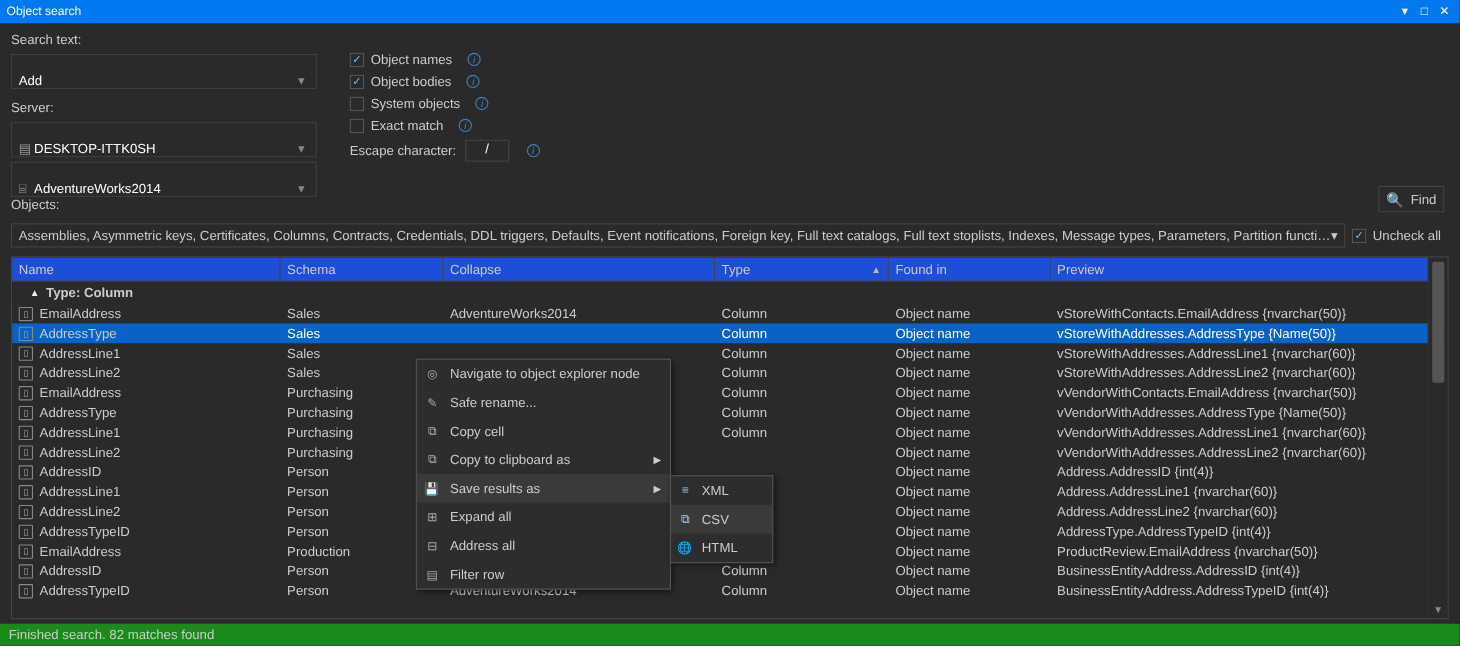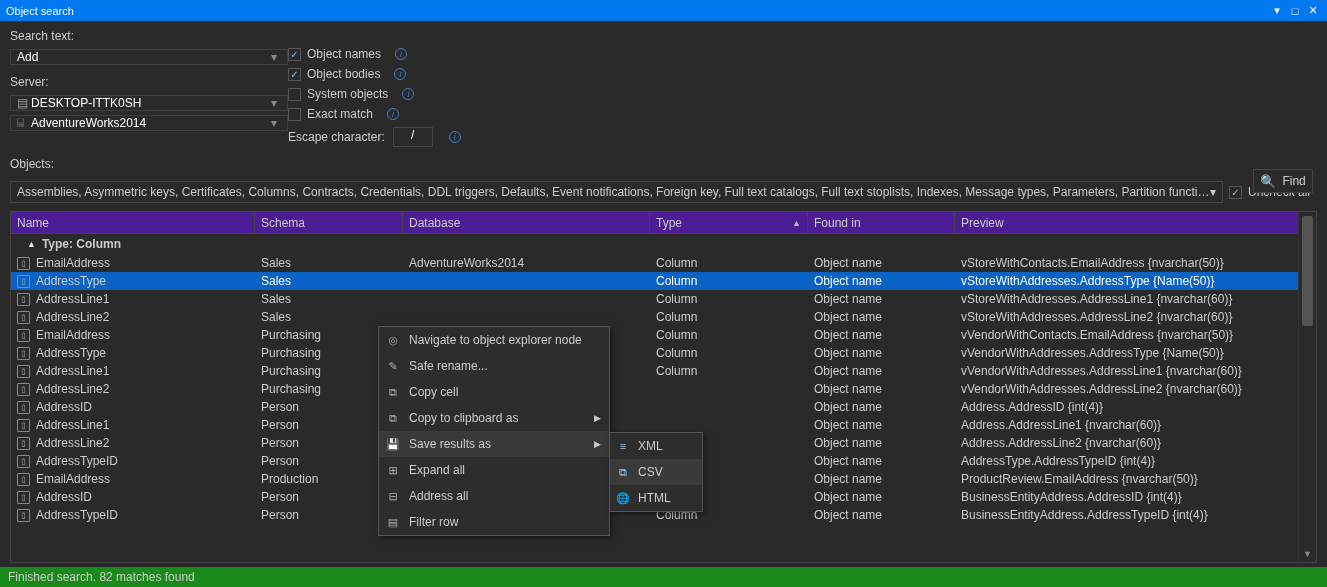--- a/index.html
+++ b/index.html
@@ -1,42 +1,42 @@
 <!DOCTYPE html>
 <html><head>
 <meta charset="utf-8">
 <style>
 *{box-sizing:border-box;margin:0;padding:0;font-family:"Segoe UI",Tahoma,sans-serif;font-size:12px;color:#ccc;user-select:none}
 body{background:#2a2a2a;width:1327px;height:587px;overflow:hidden;display:flex;flex-direction:column}
 .titlebar{height:21px;background:#0078f0;display:flex;align-items:center;padding:0 6px;color:#fff}
 .titlebar .title{flex:1;font-size:11px;color:#fff}
 .titlebar .win-btn{width:16px;height:16px;margin-left:2px;display:flex;align-items:center;justify-content:center;color:#fff;font-size:11px;cursor:pointer}
 .content{flex:1;display:flex;flex-direction:column;padding:8px 10px 4px 10px;position:relative}
-.search-top{display:flex;align-items:flex-start}
+.search-top{display:flex;gap:30px;align-items:flex-start}
 .left-col{width:278px;display:flex;flex-direction:column;gap:4px}
 .label{color:#ccc;margin-bottom:2px}
-.dropdown{height:16px;border:1px solid #3f3f3f;background:#2a2a2a;display:flex;align-items:center;padding:0 6px;position:relative}
+.dropdown{height:32px;border:1px solid #3f3f3f;background:#2a2a2a;display:flex;align-items:flex-end;padding:0 6px;position:relative}
 .dropdown .dd-text{flex:1;color:#fff}
 .dropdown .dd-icon{width:14px;color:#999}
 .dropdown .caret{width:14px;text-align:center;color:#888}
 .mid-col{display:flex;flex-direction:column;gap:6px;padding-top:18px}
 .chk-row{display:flex;align-items:center;gap:6px}
 .chk{width:13px;height:13px;border:1px solid #555;display:flex;align-items:center;justify-content:center;font-size:10px;color:#4aa3ff;background:#2a2a2a}
 .chk.checked::before{content:"✓";color:#74c0ff}
 .info-icon{width:12px;height:12px;border:1px solid #3d7fc4;border-radius:50%;display:flex;align-items:center;justify-content:center;font-size:9px;color:#3d7fc4;font-style:italic;margin-left:8px}
 .esc-row{display:flex;align-items:center;gap:8px}
 .esc-input{width:40px;height:20px;border:1px solid #444;background:#2a2a2a;padding:0 4px;text-align:center;color:#fff}
 .find-btn{position:absolute;right:14px;top:148px;height:24px;width:60px;border:1px solid #444;background:#2a2a2a;display:flex;align-items:center;justify-content:center;gap:6px;color:#fff;cursor:pointer}
 .find-btn .mag{font-size:13px}
 .objects-row{display:flex;align-items:center;gap:6px;margin-top:8px}
 .objects-input{flex:1;height:22px;border:1px solid #444;background:#2a2a2a;padding:0 6px;display:flex;align-items:center;color:#ccc;overflow:hidden;white-space:nowrap}
 .objects-input .ellipsis{flex:1;overflow:hidden;text-overflow:ellipsis}
 .uncheck{display:flex;align-items:center;gap:6px;width:88px}
 .grid-wrap{flex:1;border:1px solid #444;margin-top:8px;position:relative;overflow:hidden;display:flex;flex-direction:column}
-.grid-header{height:22px;background:#4c1d95;border-bottom:1px solid #444;display:flex}
+.grid-header{height:22px;background:#1d4ed8;border-bottom:1px solid #444;display:flex}
 .col{border-right:1px solid #444;padding:0 6px;display:flex;align-items:center}
 .col.name{width:244px}
 .col.schema{width:148px}
 .col.db{width:247px}
 .col.type{width:158px}
 .col.type .sort{margin-left:auto;font-size:9px;color:#bbb}
 .col.found{width:147px}
 .col.preview{flex:1}
 .grid-body{flex:1;overflow:hidden;position:relative}
 .grp-row{height:20px;background:#2a2a2a;display:flex;align-items:center;padding-left:16px;color:#2f8fe8;font-weight:600;gap:6px}
@@ -60,21 +60,21 @@
 .ctx-menu{position:absolute;left:378px;top:305px;width:232px;background:#2d2d2d;border:1px solid #555;box-shadow:2px 2px 6px rgba(0,0,0,.5);z-index:10}
 .ctx-item{height:26px;display:flex;align-items:center;padding:0 8px 0 30px;position:relative;color:#ddd}
 .ctx-item .cicon{position:absolute;left:6px;width:16px;height:16px;display:flex;align-items:center;justify-content:center;color:#aaa;font-size:11px}
 .ctx-item .sub-caret{margin-left:auto;color:#ccc;font-size:9px}
 .ctx-item.hover{background:#3a3a3a}
 .sub-menu{position:absolute;left:609px;top:411px;width:94px;background:#2d2d2d;border:1px solid #555;box-shadow:2px 2px 6px rgba(0,0,0,.5);z-index:11}
 .sub-item{height:26px;display:flex;align-items:center;padding:0 8px 0 28px;position:relative}
 .sub-item.hover{background:#3a3a3a}
 .sub-item .sicon{position:absolute;left:5px;width:16px;height:16px;display:flex;align-items:center;justify-content:center;color:#9fc7e8;font-size:11px}
 .statusbar{height:20px;background:#1a8a1a;display:flex;align-items:center;padding:0 8px;color:#fff}
-.objects-label{margin-top:10px;margin-bottom:2px}
+.objects-label{margin-bottom:2px}
 </style>
 </head>
 <body>
 
 <div class="titlebar">
   <span class="title">Object search</span>
   <span class="win-btn">▾</span>
   <span class="win-btn">□</span>
   <span class="win-btn">✕</span>
 </div>
@@ -142,21 +142,21 @@
     <div class="uncheck">
       <span class="chk checked"></span>
       <span>Uncheck all</span>
     </div>
   </div>
 
   <div class="grid-wrap">
     <div class="grid-header">
       <div class="col name">Name</div>
       <div class="col schema">Schema</div>
-      <div class="col db">Database</div>
+      <div class="col db">Collapse</div>
       <div class="col type">
           <span>Type</span>
           <span class="sort">▲</span>
         </div>
       <div class="col found">Found in</div>
       <div class="col preview">Preview</div>
     </div>
     <div class="grid-body" id="grid-body">
       <div class="grp-row">
         <span class="tri">▲</span>

